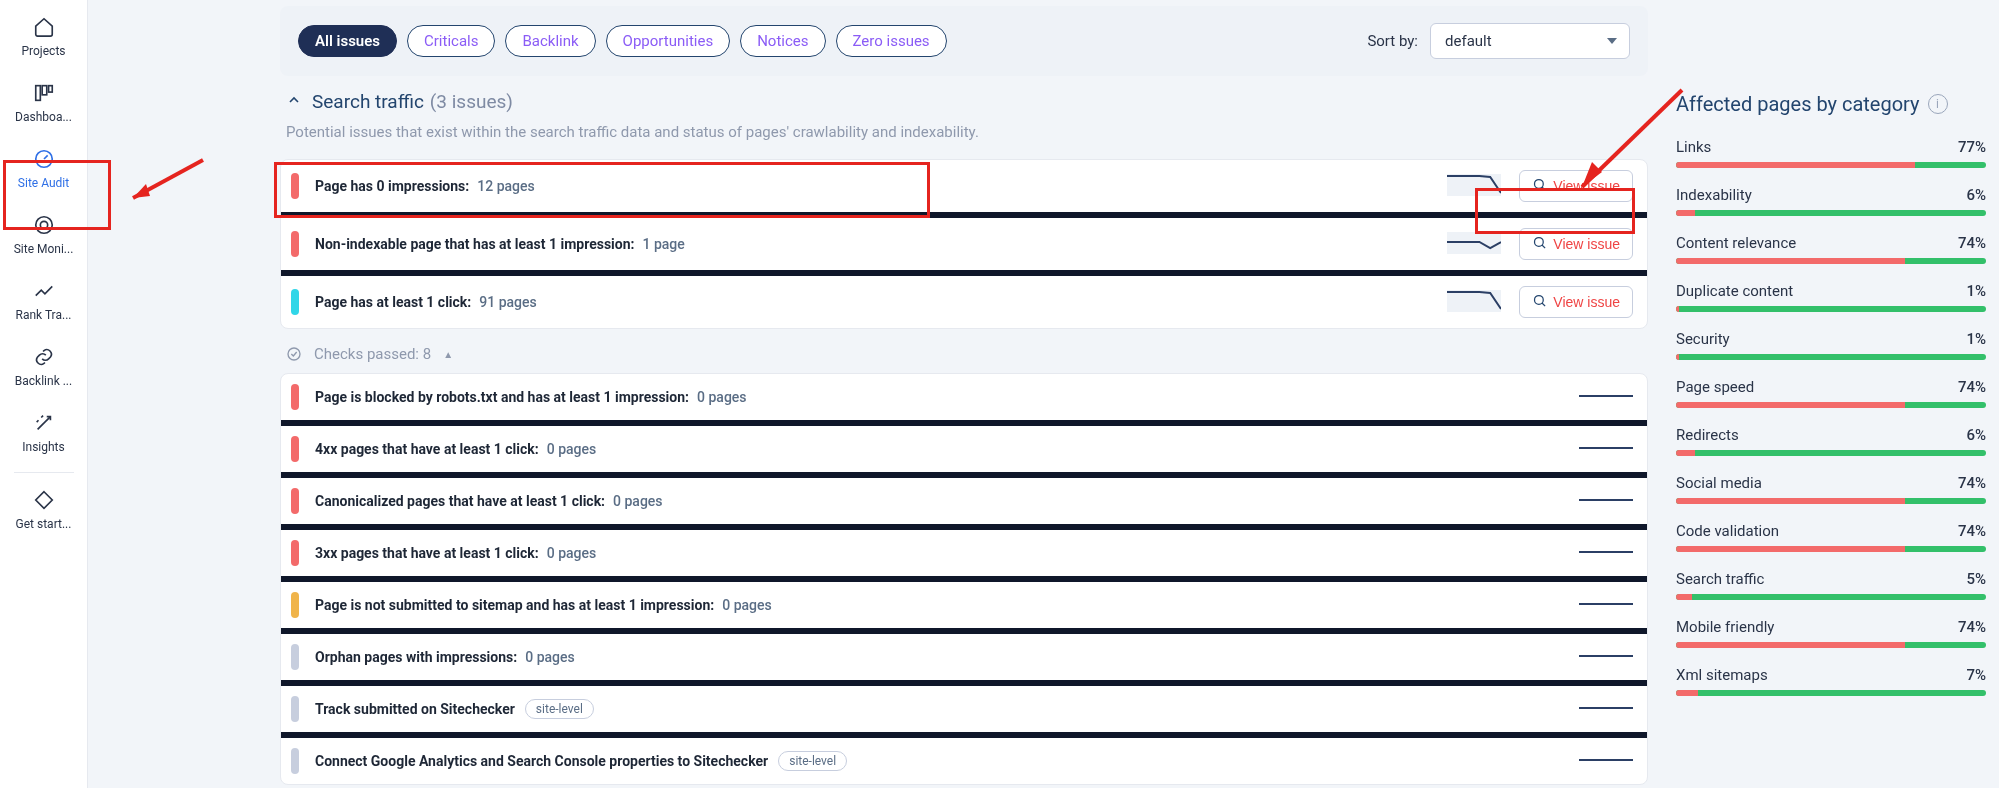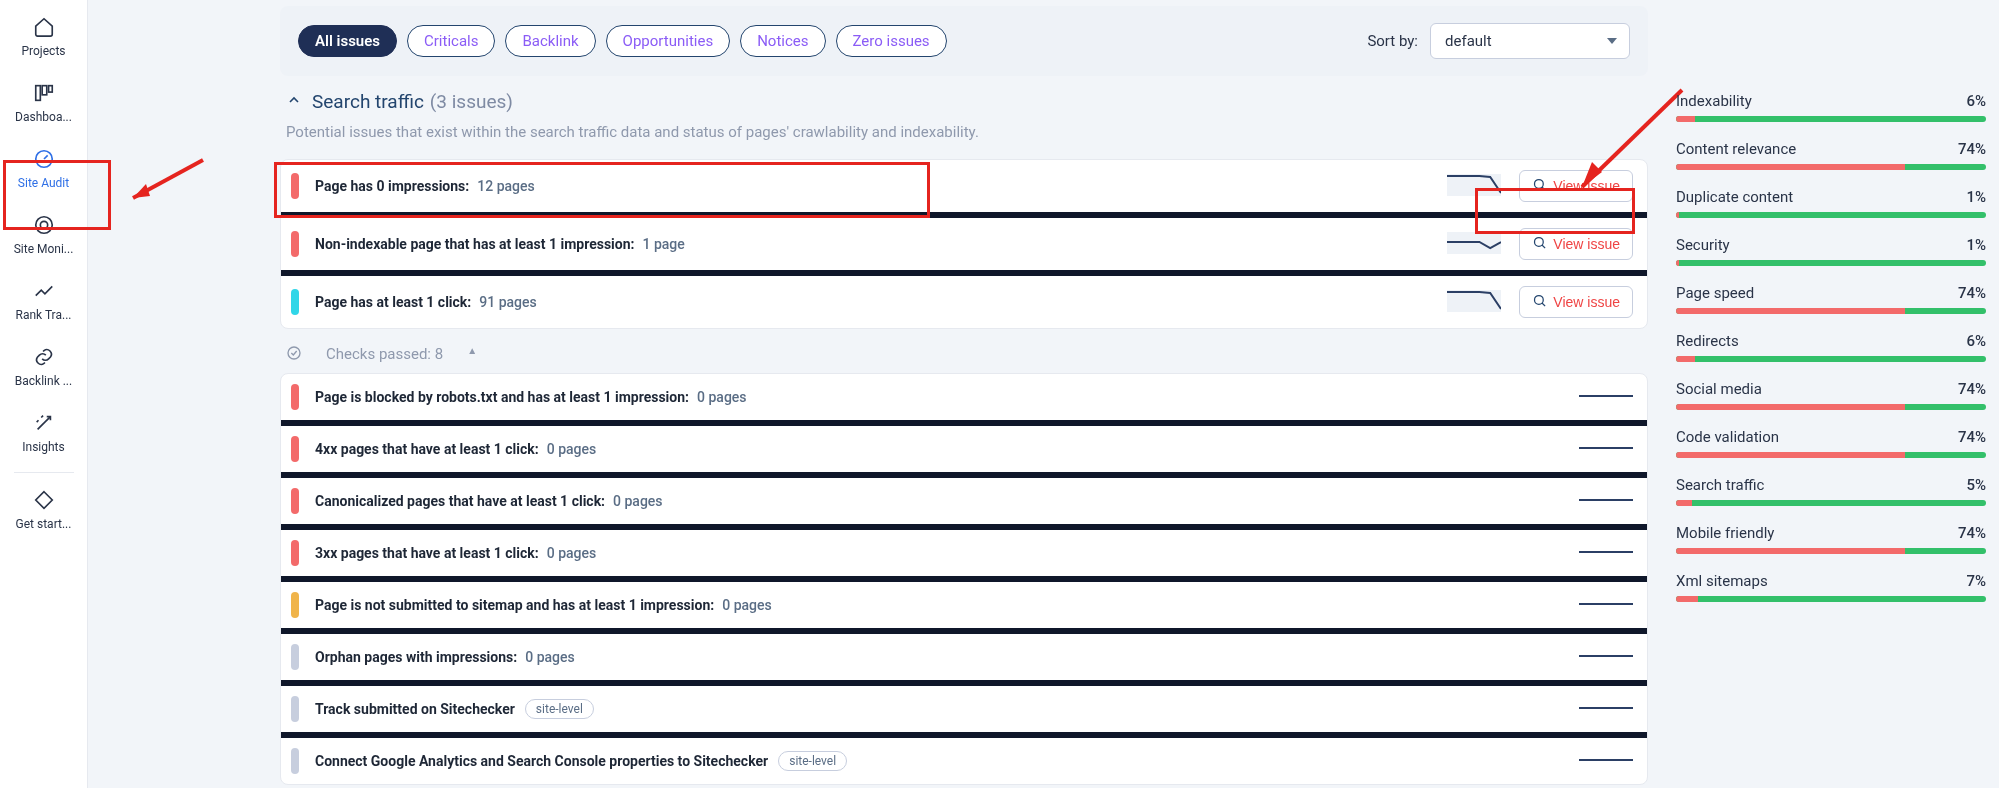--- a/index.html
+++ b/index.html
@@ -130,21 +130,21 @@
     border:1px solid #c7cede; background:#fff; border-radius:6px;
     padding:6px 12px; color:#ef4444; font-size:14px; cursor:pointer;
     display:flex; align-items:center; gap:6px;
   }
   .viewbtn svg { width:15px; height:15px; }
   .first-row-box {
     position:absolute; left:1195px; top:188px;
     width: 160px; height: 46px;
     border:3px solid #e5241f; pointer-events:none;
   }
-  .checks-passed { color:#8f99ad; font-size:15px; margin:16px 0 10px 6px; display:flex; gap:24px;}
+  .checks-passed { color:#8f99ad; font-size:15px; margin:16px 0 10px 6px; display:flex; align-items:center; gap:12px;}
   .checks-passed .up { font-size:10px; color:#8f99ad;}
   .tag {
     border:1px solid #c7cede; color:#5a6d85; border-radius:12px;
     padding:2px 10px; font-size:12px; margin-left:10px;
   }
 
   
   .side-panel {
     position:absolute; left:1676px; top:92px; width:310px;
   }
@@ -432,21 +432,34 @@
 
   <div class="first-row-box"></div>
 </main>
 
 <svg class="arrow2" viewBox="0 0 130 120">
   <line x1="120" y1="8" x2="20" y2="105"></line>
   <polygon points="20,105 40,90 30,80"></polygon>
 </svg>
 
 <aside class="side-panel">
+  <div class="panel-title">
+    <span>Affected pages by category</span>
+    <span class="info-icon">i</span>
+  </div>
   <div id="cat-list">
+      <div class="cat-row">
+    <div class="cat-head">
+      <span>Links</span>
+      <span class="pct">77%</span>
+    </div>
+    <div class="bar">
+      <div class="fill" style="width:77%"></div>
+    </div>
+      </div>
       <div class="cat-row">
     <div class="cat-head">
       <span>Indexability</span>
       <span class="pct">6%</span>
     </div>
     <div class="bar">
       <div class="fill" style="width:6%"></div>
     </div>
       </div>
       <div class="cat-row">

